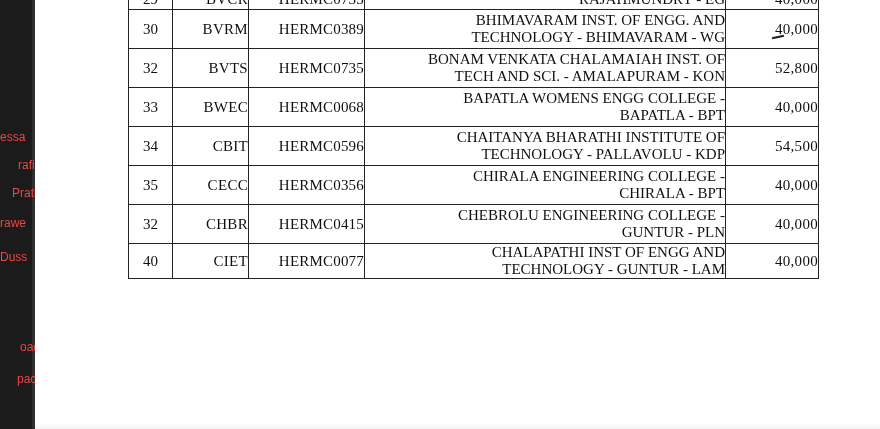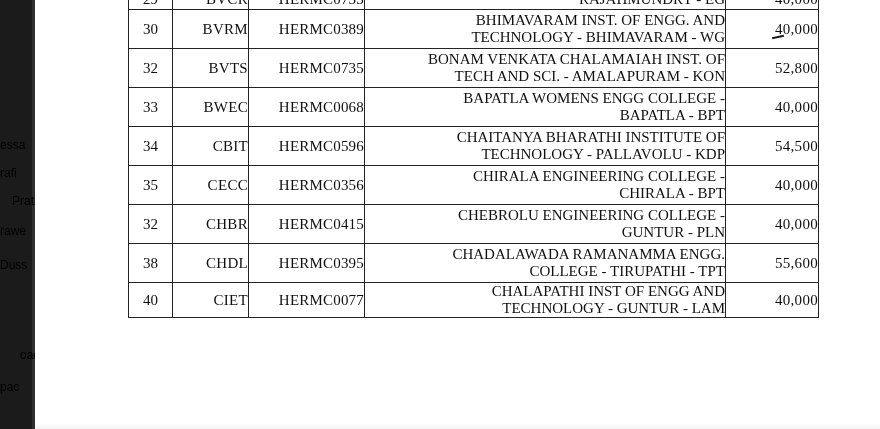--- a/index.html
+++ b/index.html
@@ -42,22 +42,21 @@
     height: 429px;
     color: #b9bcc0;
     font-family: "Liberation Sans", sans-serif;
     font-size: 12px;
     line-height: 14px;
   }
   #bg-fragments .frag {
     position: absolute;
     left: 0;
     white-space: nowrap;
-    color: #000000;
-    margin-top: 8px;
+    color: #ef4444;
   }
 
   
   #doc-page {
     position: absolute;
     left: 35px;
     top: 0;
     width: 758px;
     height: 429px;
     background: #ffffff;
@@ -152,26 +151,26 @@
   }
 </style>
 </head>
 <body>
 
 <div id="left-strip"></div>
 <div id="left-strip-edge"></div>
 
 <div id="bg-fragments">
   <span class="frag" style="top:130px; left:0px;">essa</span>
-  <span class="frag" style="top:158px; left:0px;">rafi</span>
+  <span class="frag" style="top:158px; left:0px;padding-left:18px;">rafi</span>
   <span class="frag" style="top:186px; left:12px;">Prati</span>
   <span class="frag" style="top:216px; left:0px;">rawe</span>
   <span class="frag" style="top:250px; left:0px;">Duss</span>
   <span class="frag" style="top:340px; left:0px;padding-left:20px;">oad</span>
-  <span class="frag" style="top:372px; left:0px;">pac</span>
+  <span class="frag" style="top:372px; left:17px;">pac</span>
 </div>
 
 <div id="doc-page">
   <div id="table-wrap">
     <table class="college-table">
       <tbody>
 
         <tr class="row-clip-top">
           <td class="c-sno">29</td>
           <td class="c-code">BVCR</td>
@@ -243,30 +242,20 @@
           <td class="c-sno">32</td>
           <td class="c-code">CHBR</td>
           <td class="c-herm">HERMC0415</td>
           <td class="c-name">
             <span class="name-line">CHEBROLU ENGINEERING COLLEGE -</span>
             <span class="name-line">GUNTUR - PLN</span>
           </td>
           <td class="c-fee">40,000</td>
         </tr>
 
-        <tr class="row-two">
-          <td class="c-sno">38</td>
-          <td class="c-code">CHDL</td>
-          <td class="c-herm">HERMC0395</td>
-          <td class="c-name">
-            <span class="name-line">CHADALAWADA RAMANAMMA ENGG.</span>
-            <span class="name-line">COLLEGE - TIRUPATHI - TPT</span>
-          </td>
-          <td class="c-fee">55,600</td>
-        </tr>
 
 
         <tr class="row-clip-bottom">
           <td class="c-sno">40</td>
           <td class="c-code">CIET</td>
           <td class="c-herm">HERMC0077</td>
           <td class="c-name">
             <span class="name-line">CHALAPATHI INST OF ENGG AND</span>
             <span class="name-line">TECHNOLOGY - GUNTUR - LAM</span>
           </td>

